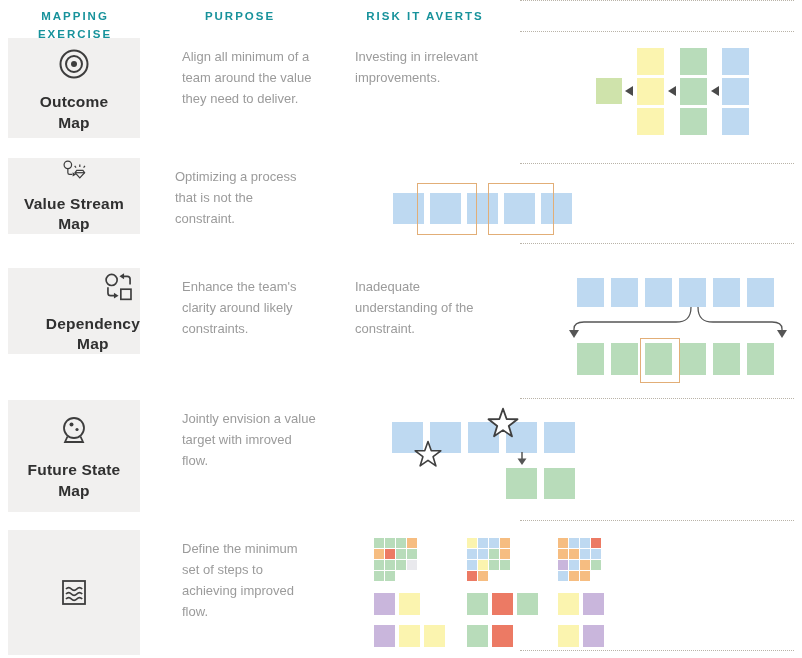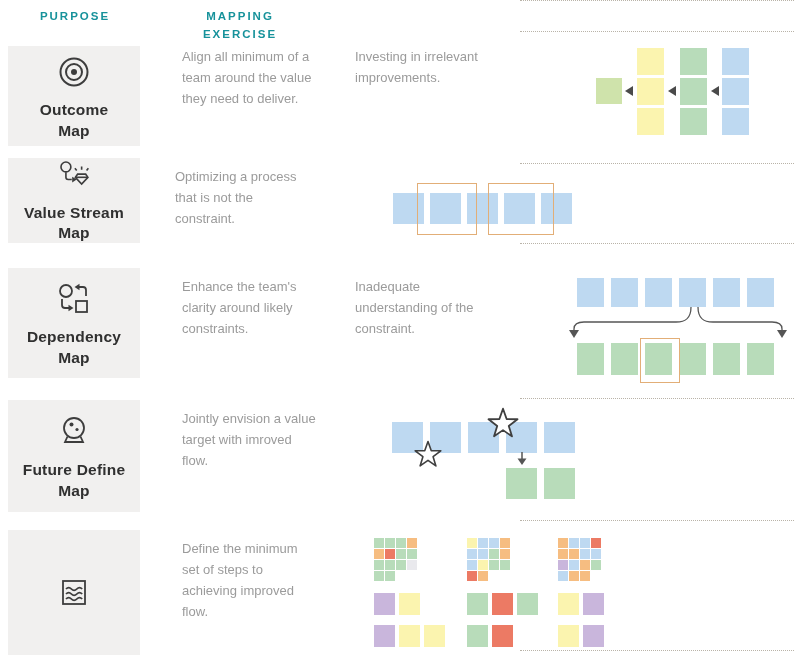--- a/index.html
+++ b/index.html
@@ -6,21 +6,21 @@
   .page{position:relative;width:802px;height:658px;background:#fff;overflow:hidden;
         font-family:"Liberation Sans",sans-serif;}
   .grid-row{display:grid;grid-template-columns:150px 180px 190px 1fr;}
   .hdr{height:38px;}
   .hcell{color:#17929B;font-weight:bold;font-size:11.5px;letter-spacing:2px;
          padding-top:8px;text-align:center;white-space:pre-line;line-height:1.55;}
   .hcell.c4{padding-left:46px;}
   .r1{height:120px;} .r2{height:110px;} .r3{height:132px;} .r4{height:130px;} .r5{height:128px;}
   .exbox{margin-left:8px;width:132px;background:#f1f0ef;display:flex;flex-direction:column;
          align-items:center;justify-content:center;gap:7px;}
-  .r1 .exbox{height:100px;margin-top:8px;} .r2 .exbox{height:85px;} .r3 .exbox{height:110px;}
+  .r1 .exbox{height:100px;} .r2 .exbox{height:76px;} .r3 .exbox{height:86px;align-items:flex-end;}
   .r4 .exbox{height:112px;} .r5 .exbox{height:125px;}
   .exlabel{font-weight:bold;font-size:15.5px;color:#303030;text-align:center;
            line-height:1.3;white-space:pre-line;letter-spacing:.2px;}
   .body{margin:8px 0 0 32px;font-size:13px;line-height:1.62;color:#9b9b9b;white-space:pre-line;}
   .c3 .body{margin-left:25px;}
   .dcell{position:relative;}
   .diag{position:absolute;left:0;top:0;right:0;bottom:0;}
   .dsq{position:absolute;z-index:1;}
   .obox{position:absolute;z-index:2;border:1.5px solid #e2ae77;}
   .dsvg{position:absolute;z-index:3;}
@@ -36,23 +36,24 @@
 
   <div class="dot" style="top:0"></div>
   <div class="dot" style="top:31px"></div>
   <div class="dot" style="top:163px"></div>
   <div class="dot" style="top:243px"></div>
   <div class="dot" style="top:398px"></div>
   <div class="dot" style="top:520px"></div>
   <div class="dot" style="top:650px"></div>
 
   <div class="grid-row hdr">
-    <div class="hcell c2">PURPOSE</div>
     <div class="hcell c1">MAPPING
 EXERCISE</div>
+    <div class="hcell c2">PURPOSE</div>
+    <div class="hcell c3">RISK IT AVERTS</div>
   </div>
 
   <div class="grid-row r1">
     <div class="cell c1">
       <div class="exbox">
         <svg class="ic" width="42" height="42" viewBox="0 0 42 42" fill="none" stroke="#3d3d3d" stroke-width="2">
           <circle cx="21" cy="21" r="13.5"></circle>
             <circle cx="21" cy="21" r="8"></circle>
           <circle cx="21" cy="21" r="3" fill="#3d3d3d" stroke="none"></circle>
         </svg>
@@ -173,21 +174,21 @@
 
   <div class="grid-row r4">
     <div class="cell c1">
       <div class="exbox">
         <svg class="ic" width="42" height="42" viewBox="0 0 42 42" fill="none" stroke="#3d3d3d" stroke-width="1.8">
           <circle cx="21" cy="17" r="10"></circle>
           <circle cx="18.5" cy="13.5" r="2" fill="#3d3d3d" stroke="none"></circle>
           <circle cx="24" cy="18.5" r="1.6" fill="#3d3d3d" stroke="none"></circle>
           <path d="M14.5 25.5 L12 31 H30 L27.5 25.5"></path>
         </svg>
-        <div class="exlabel">Future Define
+        <div class="exlabel">Future State
 Map</div>
       </div>
     </div>
     <div class="cell c2">
         <p class="body">Jointly envision a value
 target with imroved
 flow.</p>
       </div>
     <div class="cell dcell">
       <div class="diag">

